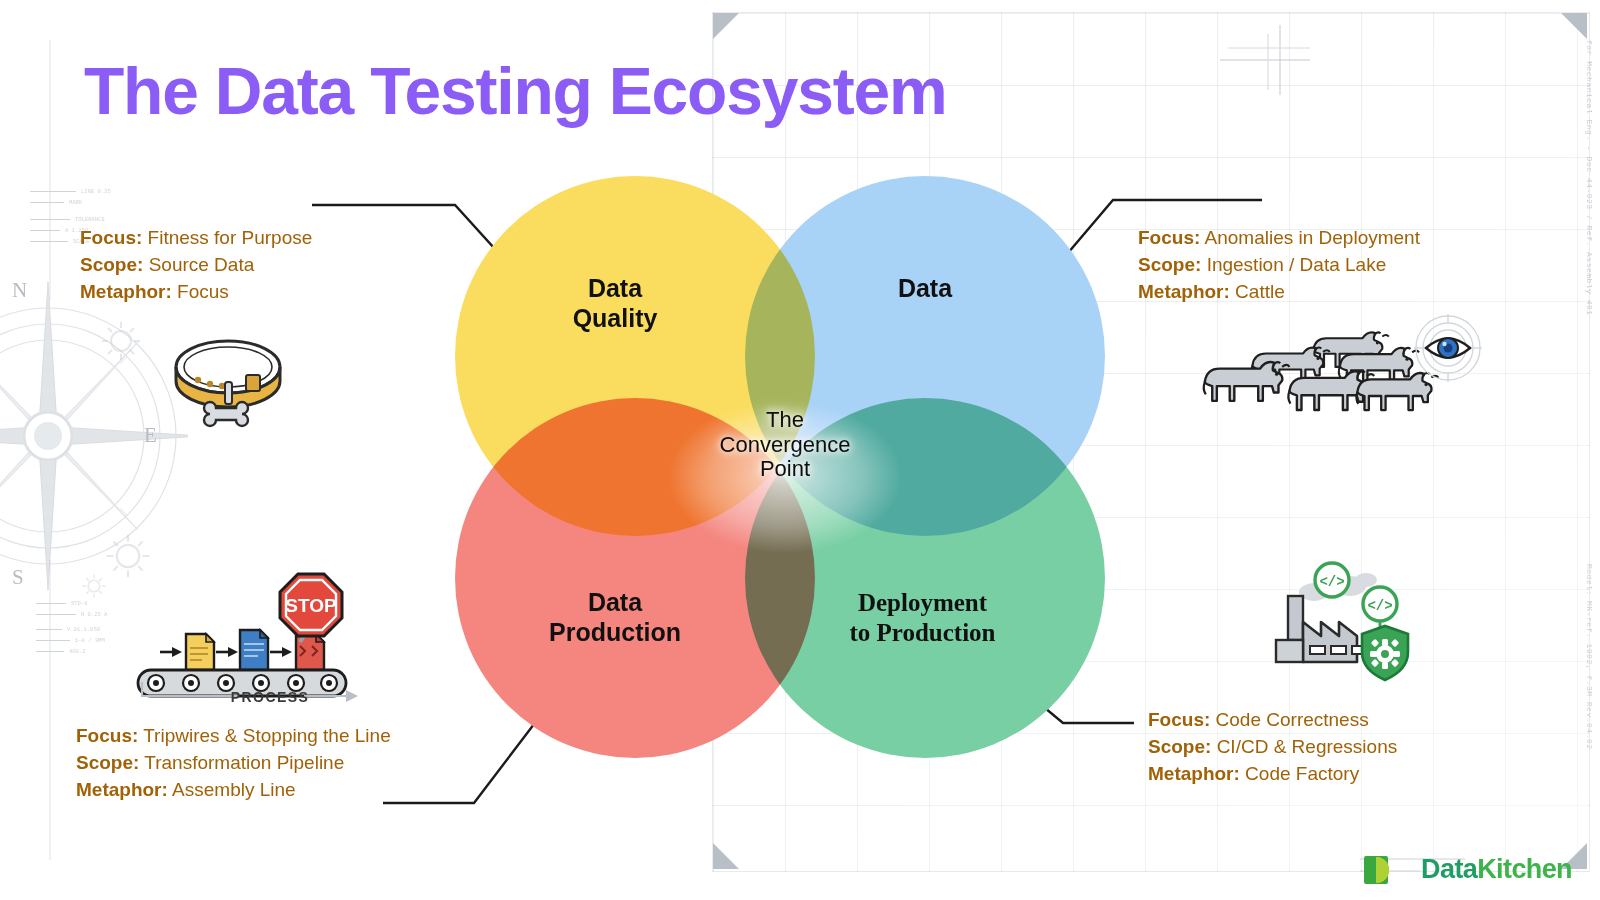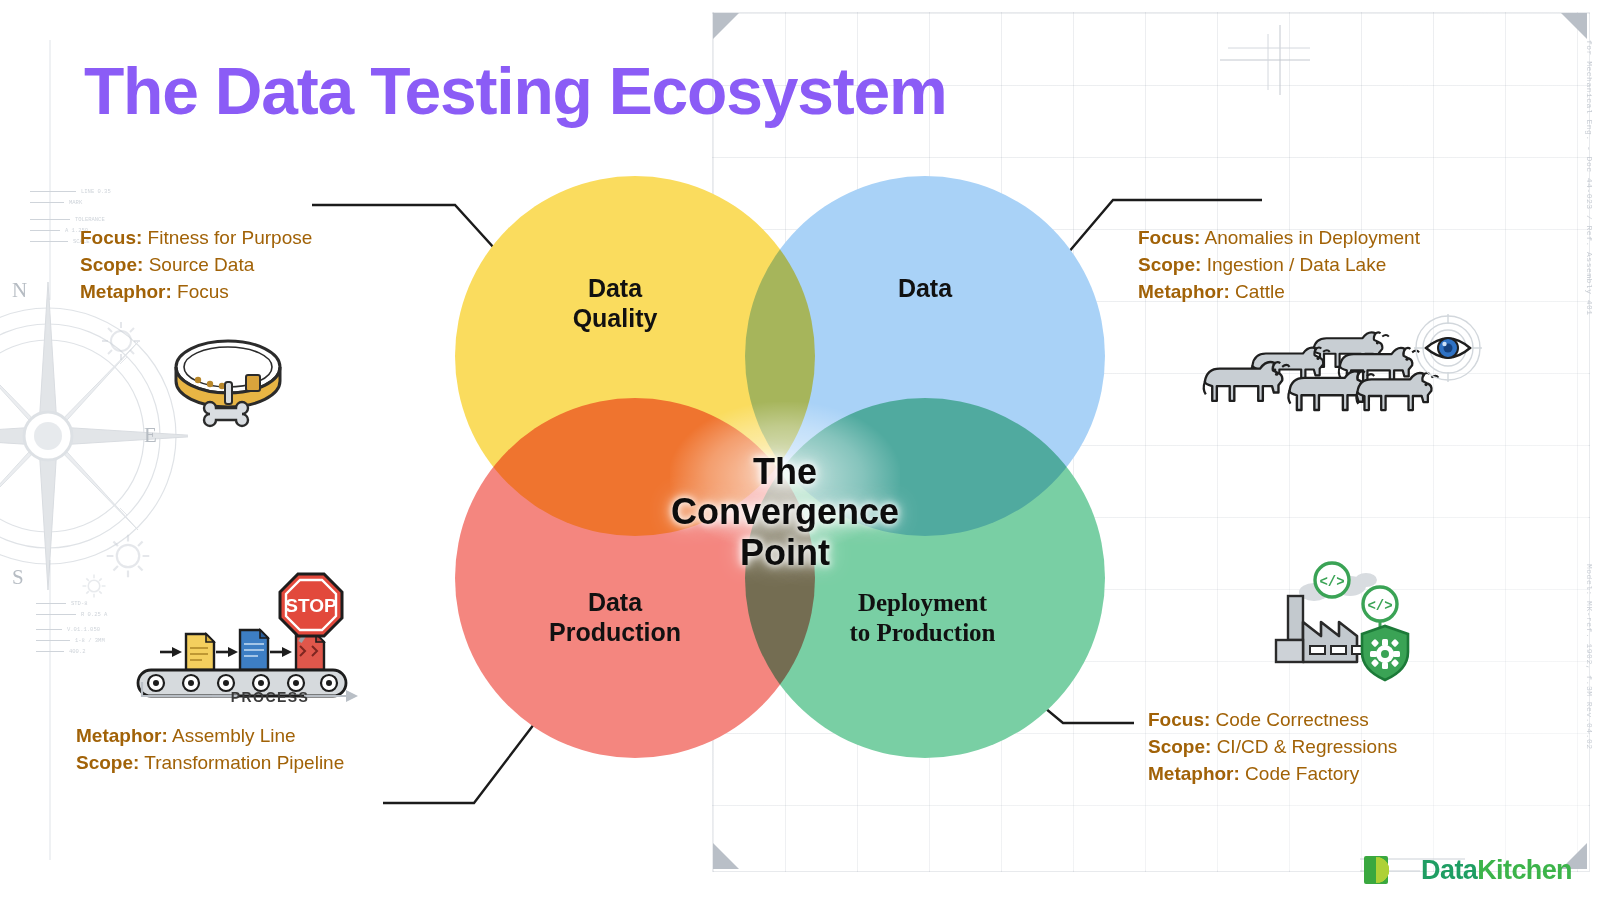--- a/index.html
+++ b/index.html
@@ -79,25 +79,24 @@
     color:#111;font-size:25px;line-height:1.18;
     font-family:"Liberation Sans", sans-serif;
   }
   .lbl-quality{left:50px;top:98px;width:220px;}
   .lbl-observ{left:345px;top:98px;width:250px;}
   .lbl-produce{left:50px;top:412px;width:220px;}
   .lbl-deploy{left:335px;top:412px;width:265px;font-family:Liberation Serif, serif;}
 
   .center-label{
     position:absolute;left:205px;top:232px;width:250px;
-    text-align:center;font-weight:bold;color:#0d0d0d;
-    font-size:36px;line-height:1.12;
+    text-align:center;font-weight:normal;color:#0d0d0d;
+    font-size:22px;line-height:1.12;
     text-shadow:0 0 11px rgba(255,255,255,.95),0 0 22px rgba(255,255,255,.85),0 0 6px rgba(255,255,255,1);
     font-family:"Liberation Sans", sans-serif;
-    margin-top:44px;
   }
   .center-glow{
     position:absolute;left:215px;top:226px;width:230px;height:150px;
     background:radial-gradient(ellipse at center, rgba(255,255,255,.72) 0%, rgba(255,255,255,.30) 48%, rgba(255,255,255,0) 72%);
     pointer-events:none;
   }
 
   
   .callout{position:absolute;font-size:19px;line-height:1.43;color:#a16207;white-space:nowrap;}
   .callout b{font-weight:bold;}
@@ -105,21 +104,21 @@
   .co-tr{left:1138px;top:224px;}
   .co-bl{left:76px;top:722px;}
   .co-br{left:1148px;top:706px;}
 
   .leader{position:absolute;overflow:visible;pointer-events:none;}
 
   
   .ill{position:absolute;}
 
   
-  .logo{position:absolute;right:28px;bottom:14px;display:flex;align-items:center;gap:26px;}
+  .logo{position:absolute;right:28px;bottom:14px;display:flex;align-items:flex-start;gap:26px;}
   .logo-text{font-size:27px;font-weight:bold;letter-spacing:-.6px;font-family:"Liberation Sans", sans-serif;}
   .logo-data{color:#1f9e63;}
   .logo-kitchen{color:#3cb44a;}
 </style>
 </head>
 <body>
 
 <div class="stage">
 
   <div class="grid-panel"></div>
@@ -301,22 +300,23 @@
     <div><b>Metaphor:</b> <span>Focus</span></div>
   </div>
 
   <div class="callout co-tr">
     <div><b>Focus:</b> <span>Anomalies in Deployment</span></div>
     <div><b>Scope:</b> <span>Ingestion / Data Lake</span></div>
     <div><b>Metaphor:</b> <span>Cattle</span></div>
   </div>
 
   <div class="callout co-bl">
+    <div><b>Focus:</b> <span>Tripwires &amp; Stopping the Line</span></div>
+    <div><b>Scope:</b> <span>Transformation Pipeline</span></div>
     <div><b>Metaphor:</b> <span>Assembly Line</span></div>
-    <div><b>Scope:</b> <span>Transformation Pipeline</span></div>
   </div>
 
   <div class="callout co-br">
     <div><b>Focus:</b> <span>Code Correctness</span></div>
     <div><b>Scope:</b> <span>CI/CD &amp; Regressions</span></div>
     <div><b>Metaphor:</b> <span>Code Factory</span></div>
   </div>
 
   <svg class="ill" style="left:168px;top:330px;" width="120" height="112" viewBox="0 0 120 112">
     <ellipse cx="60" cy="37" rx="52" ry="26" fill="none" stroke="#2b2b2b" stroke-width="3"></ellipse>

